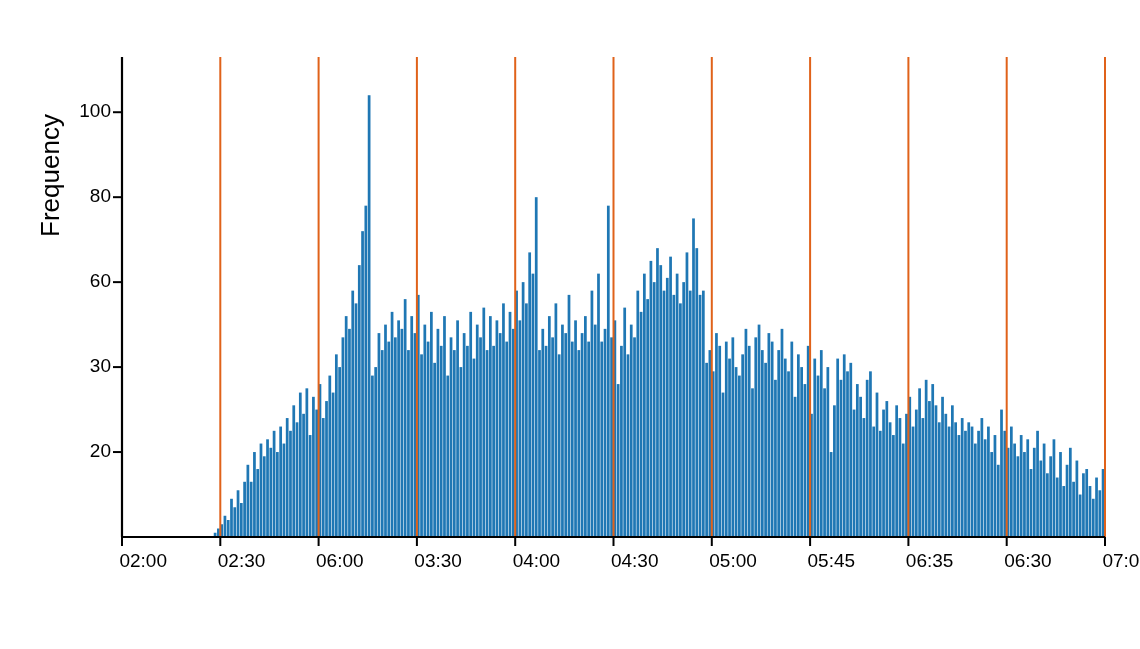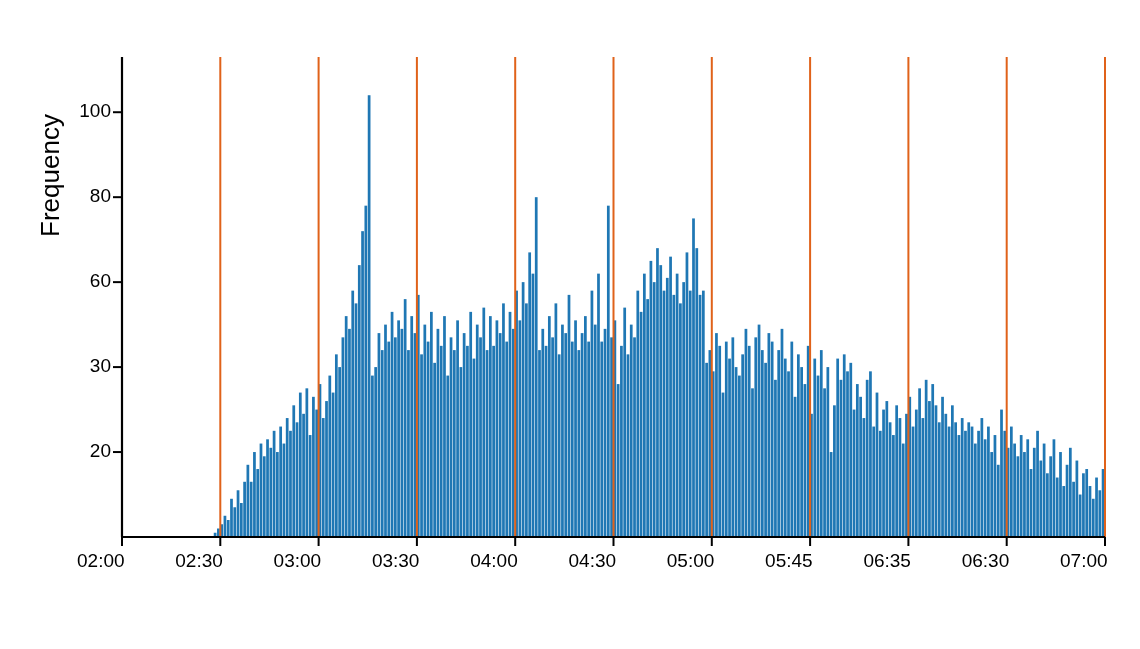--- a/index.html
+++ b/index.html
@@ -57,21 +57,21 @@
   }
   .tick-label-y {
     position: absolute;
     text-align: right;
     font-size: 19px;
     color: #000000;
     width: 60px;
   }
   .tick-label-x {
     position: absolute;
-    text-align: left;
+    text-align: right;
     font-size: 19px;
     color: #000000;
     width: 90px;
   }
 </style>
 </head>
 <body>
 
 <div id="figure">
 
@@ -392,21 +392,21 @@
   <div id="y-tick-labels">
       <div class="tick-label-y" style="left: 51px; top: 440.044px;">20</div>
       <div class="tick-label-y" style="left: 51px; top: 355.088px;">30</div>
       <div class="tick-label-y" style="left: 51px; top: 270.133px;">60</div>
       <div class="tick-label-y" style="left: 51px; top: 185.177px;">80</div>
       <div class="tick-label-y" style="left: 51px; top: 100.221px;">100</div>
     </div>
   <div id="x-tick-labels">
       <div class="tick-label-x" style="left: 77px; top: 550px;">02:00</div>
       <div class="tick-label-x" style="left: 175.3px; top: 550px;">02:30</div>
-      <div class="tick-label-x" style="left: 273.6px; top: 550px;">03:00</div>
+      <div class="tick-label-x" style="left: 273.6px; top: 550px;">06:00</div>
       <div class="tick-label-x" style="left: 371.9px; top: 550px;">03:30</div>
       <div class="tick-label-x" style="left: 470.2px; top: 550px;">04:00</div>
       <div class="tick-label-x" style="left: 568.5px; top: 550px;">04:30</div>
       <div class="tick-label-x" style="left: 666.8px; top: 550px;">05:00</div>
       <div class="tick-label-x" style="left: 765.1px; top: 550px;">05:45</div>
       <div class="tick-label-x" style="left: 863.4px; top: 550px;">06:35</div>
       <div class="tick-label-x" style="left: 961.7px; top: 550px;">06:30</div>
       <div class="tick-label-x" style="left: 1060px; top: 550px;">07:00</div>
     </div>
 

